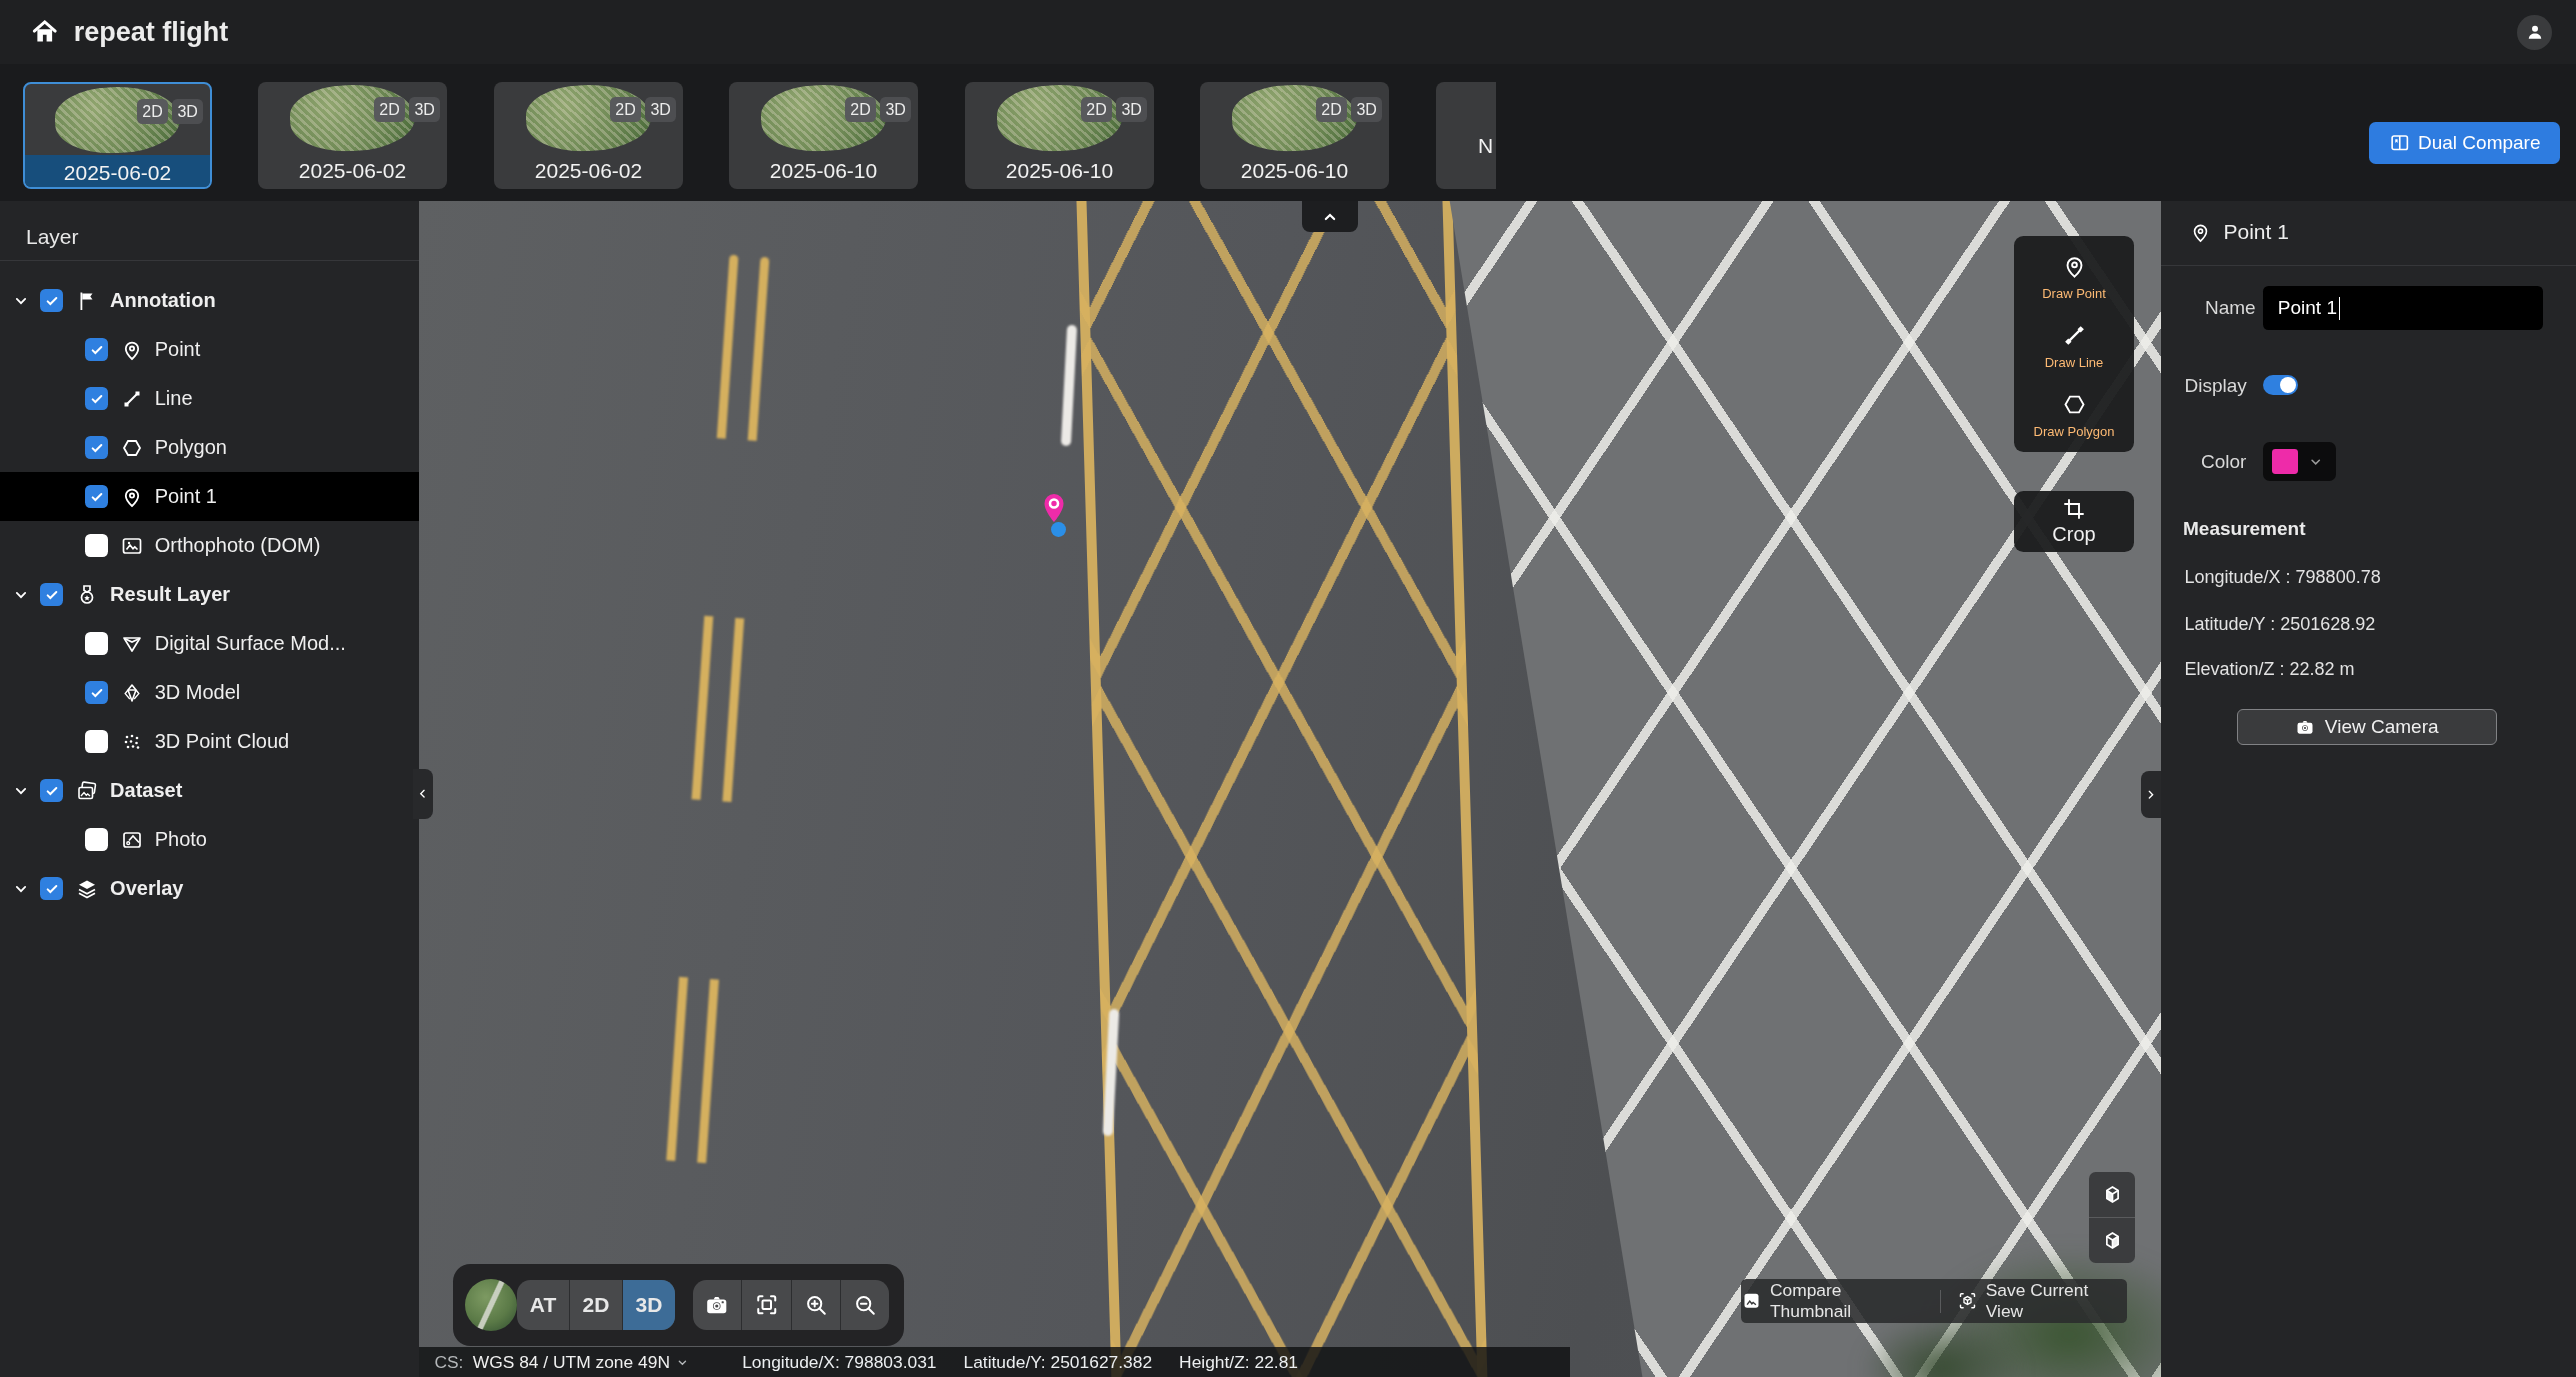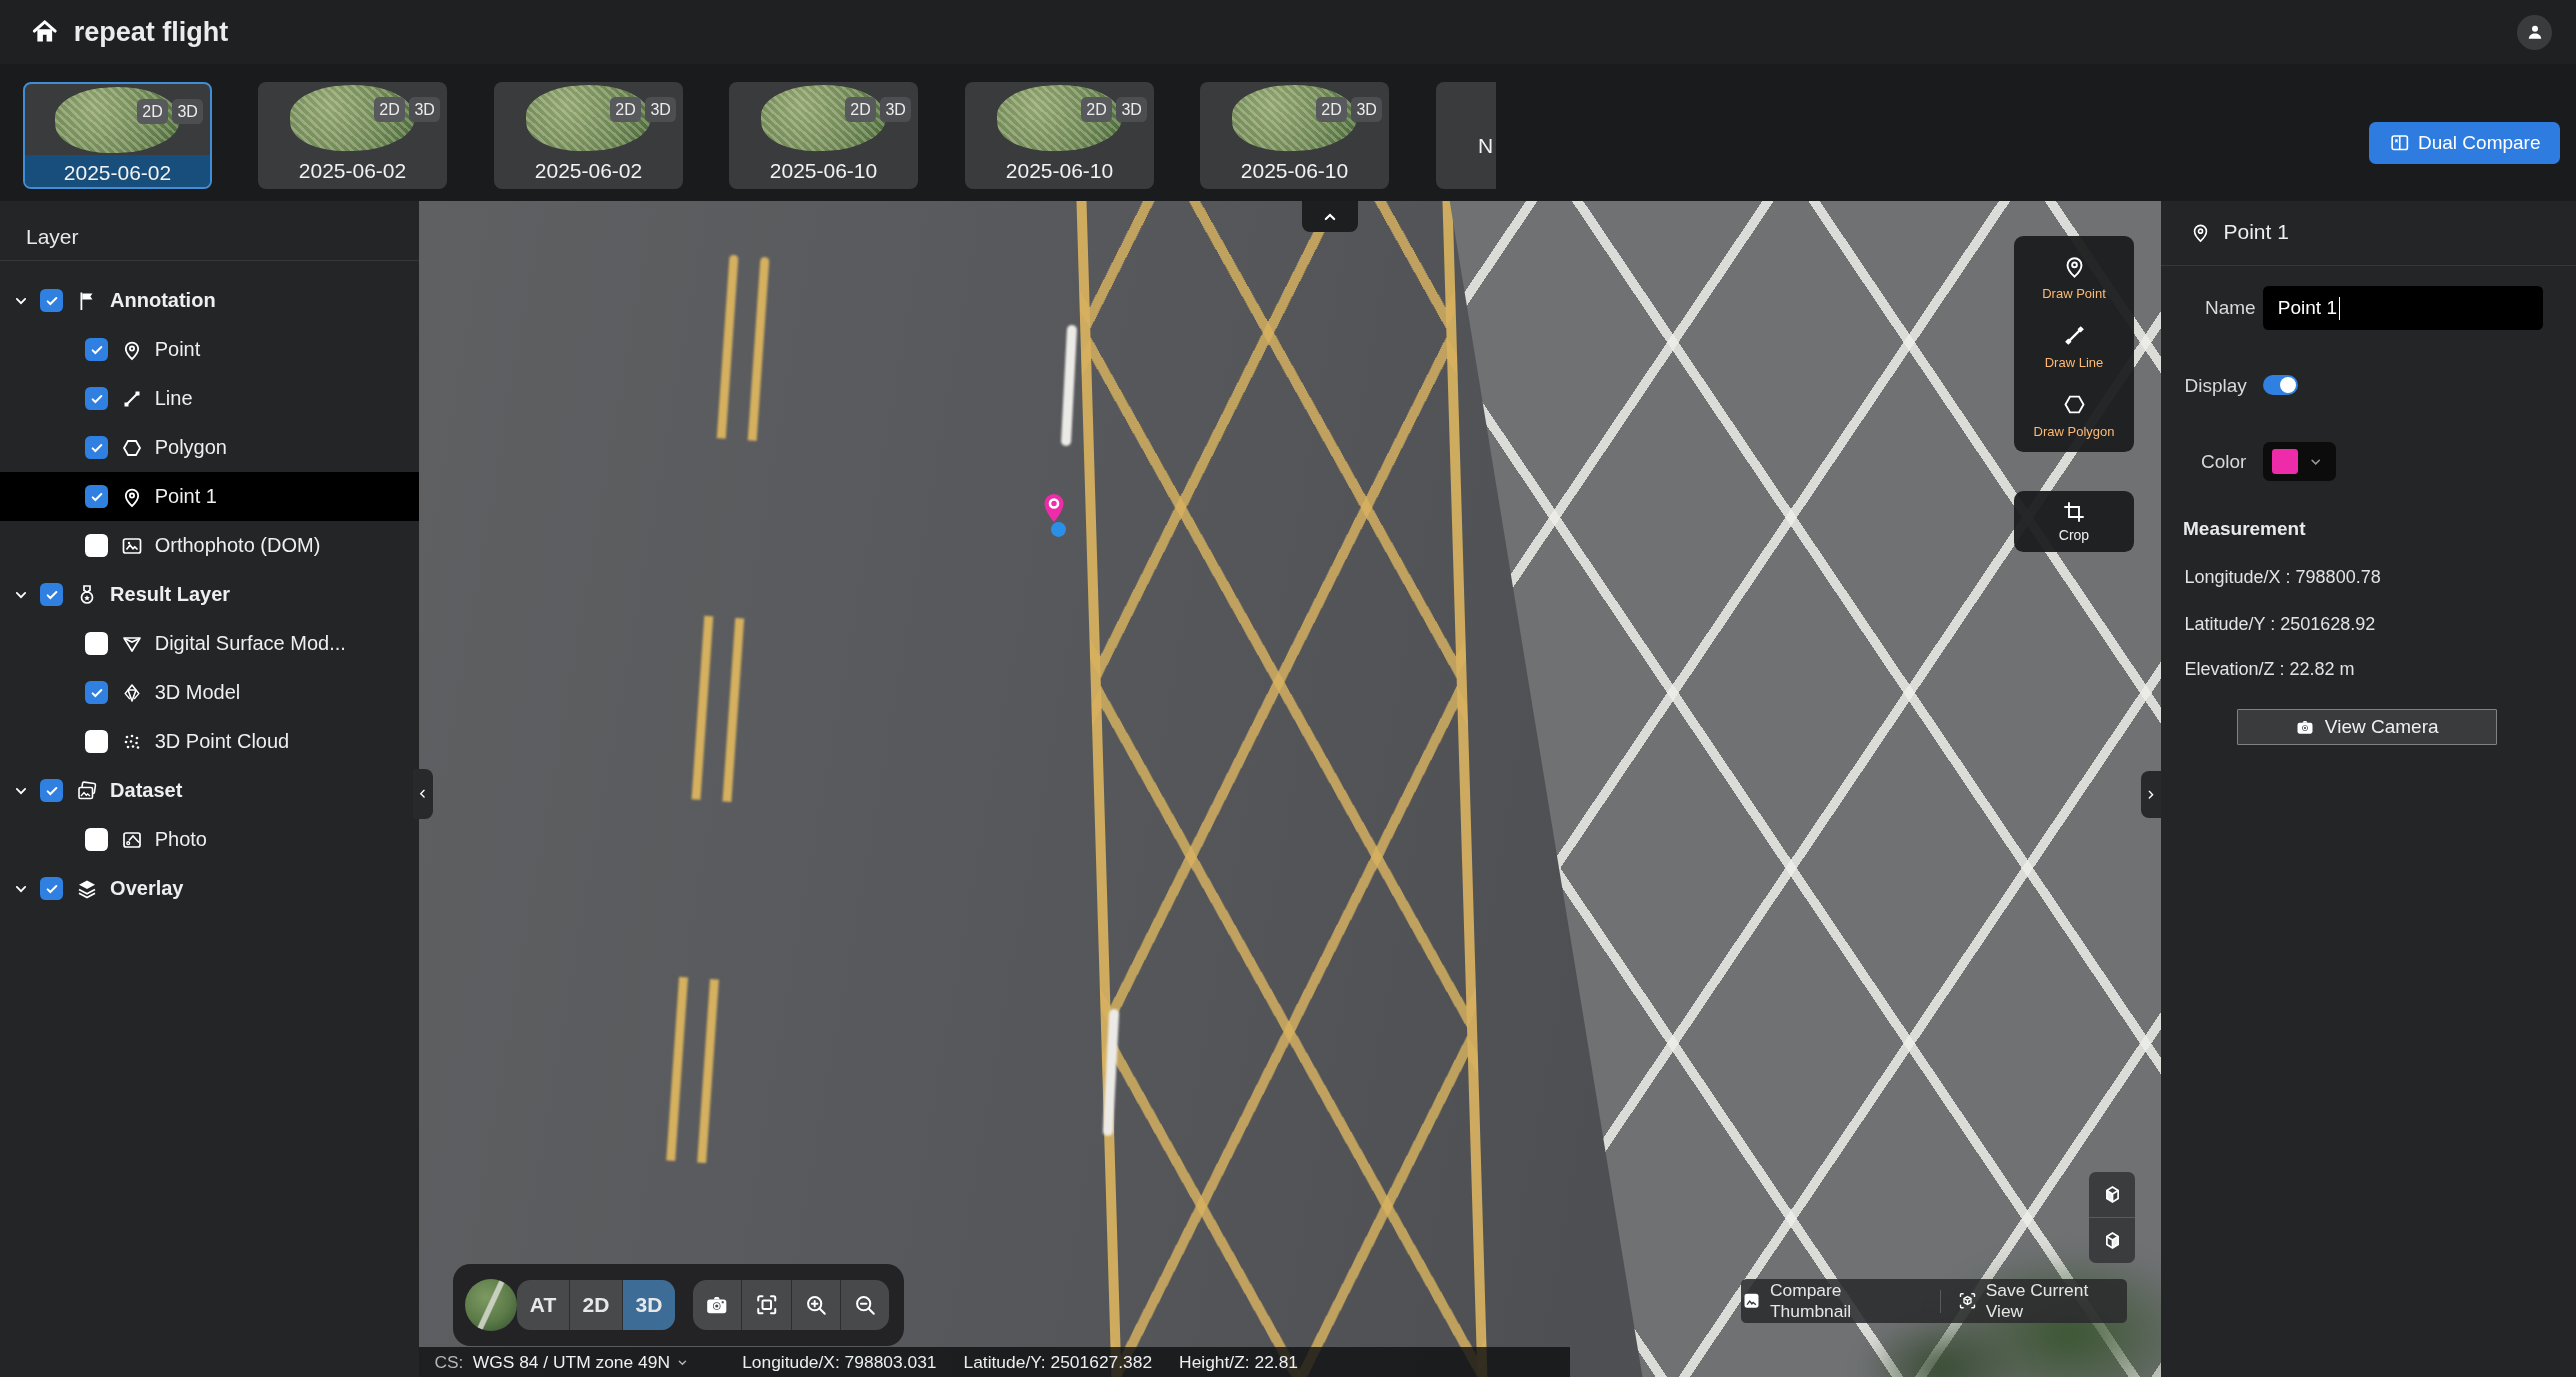--- a/index.html
+++ b/index.html
@@ -94,21 +94,21 @@
   .collapse-top { position:absolute; left:883px; top:0; width:56px; height:31px; background:#1d1e20;
                   border-radius:0 0 8px 8px; display:flex; align-items:center; justify-content:center; cursor:pointer; }
 
   .draw-panel { position:absolute; left:1595px; top:35px; width:120px; background:rgba(27,28,30,0.95);
                 border-radius:9.4px; padding:17.4px 0 13.4px; display:flex; flex-direction:column; gap:21.5px; }
   .draw-item { display:flex; flex-direction:column; align-items:center; gap:5.4px; cursor:pointer; }
   .draw-item .dlabel { font-size:13px; color:#fdba74; }
   .crop-panel { position:absolute; left:1595px; top:290px; width:120px; height:61px; background:rgba(27,28,30,0.95);
                 border-radius:9.4px; display:flex; flex-direction:column; align-items:center; justify-content:center;
                 gap:2.7px; cursor:pointer; }
-  .crop-panel .dlabel { font-size:14px; color:#f0f0f0; }
+  .crop-panel .dlabel { font-size:20px; color:#f0f0f0; }
 
   .marker-pin { position:absolute; left:623px; top:291px; width:24px; height:32px; }
   .marker-dot { position:absolute; left:632px; top:321px; width:14.8px; height:14.8px; border-radius:50%;
                 background:#2b8fe8; }
 
   .cube-panel { position:absolute; left:1670px; top:971px; width:46px; height:91px; background:#3b3c3e;
                 border-radius:6.7px; display:flex; flex-direction:column; }
   .cube-cell { flex:1; display:flex; align-items:center; justify-content:center; cursor:pointer; }
   .cube-cell + .cube-cell { border-top:0.7px solid #5a5b5d; }
 
@@ -163,21 +163,21 @@
             background:#2f80e0; cursor:pointer; }
   .toggle .knob { position:absolute; right:2px; top:2px; width:16px; height:16px; border-radius:50%; background:#fff; }
   .color-box { position:absolute; left:102px; top:241px; width:73px; height:39px; background:#0c0c0d;
                border-radius:6.7px; display:flex; align-items:center; cursor:pointer; }
   .swatch { width:25.5px; height:25.5px; border-radius:3.4px; margin-left:9.4px; background:var(--pink,#ee2ba9); }
   .color-chev { margin-left:9.4px; width:17.4px; height:17.4px; }
   .meas-title { position:absolute; left:22px; top:317px; font-size:19px; font-weight:bold; color:#eaeaea; }
   .meas-row { position:absolute; left:23.5px; font-size:18px; color:#e3e3e3; }
   .mr1 { top:366px; } .mr2 { top:413px; } .mr3 { top:458px; }
   .view-camera { position:absolute; left:76px; top:508px; width:260px; height:36px; background:#3a3b3d;
-                 border:0.7px solid #818285; border-radius:1px; display:flex; align-items:center;
+                 border:0.7px solid #818285; border-radius:6px; display:flex; align-items:center;
                  justify-content:center; gap:9.4px; font-size:19px; color:#f0f0f0; cursor:pointer; }
 </style>
 </head>
 <body>
 
 <div class="abs topbar">
   <div class="home-btn">
     <svg viewBox="0 0 24 24">
         <path d="M3.5 11.5L12 4l8.5 7.5" fill="none" stroke="#fff" stroke-width="2.4" stroke-linecap="round"></path>
         <path d="M6 10v10h4.5v-5.5h3V20H18V10" fill="#fff"></path>

